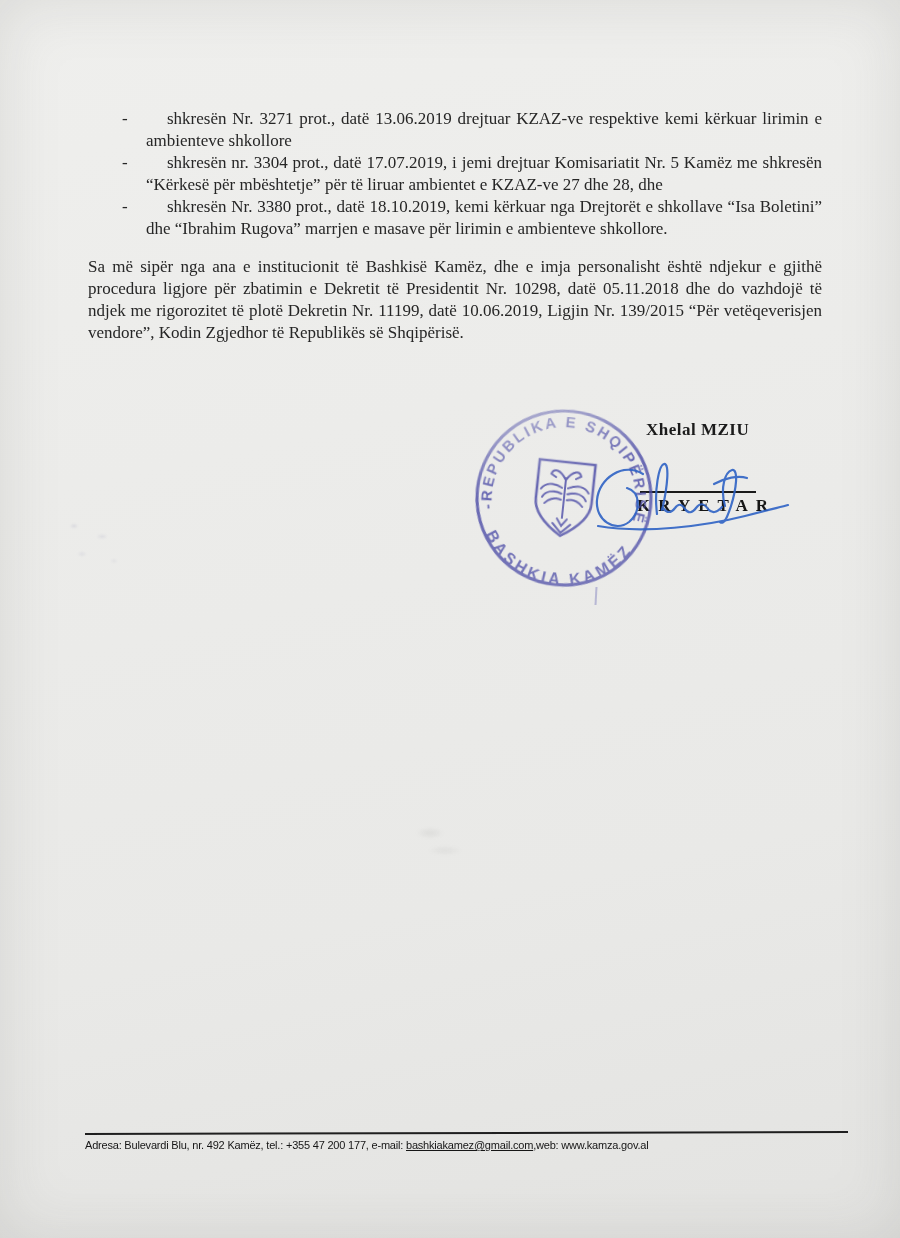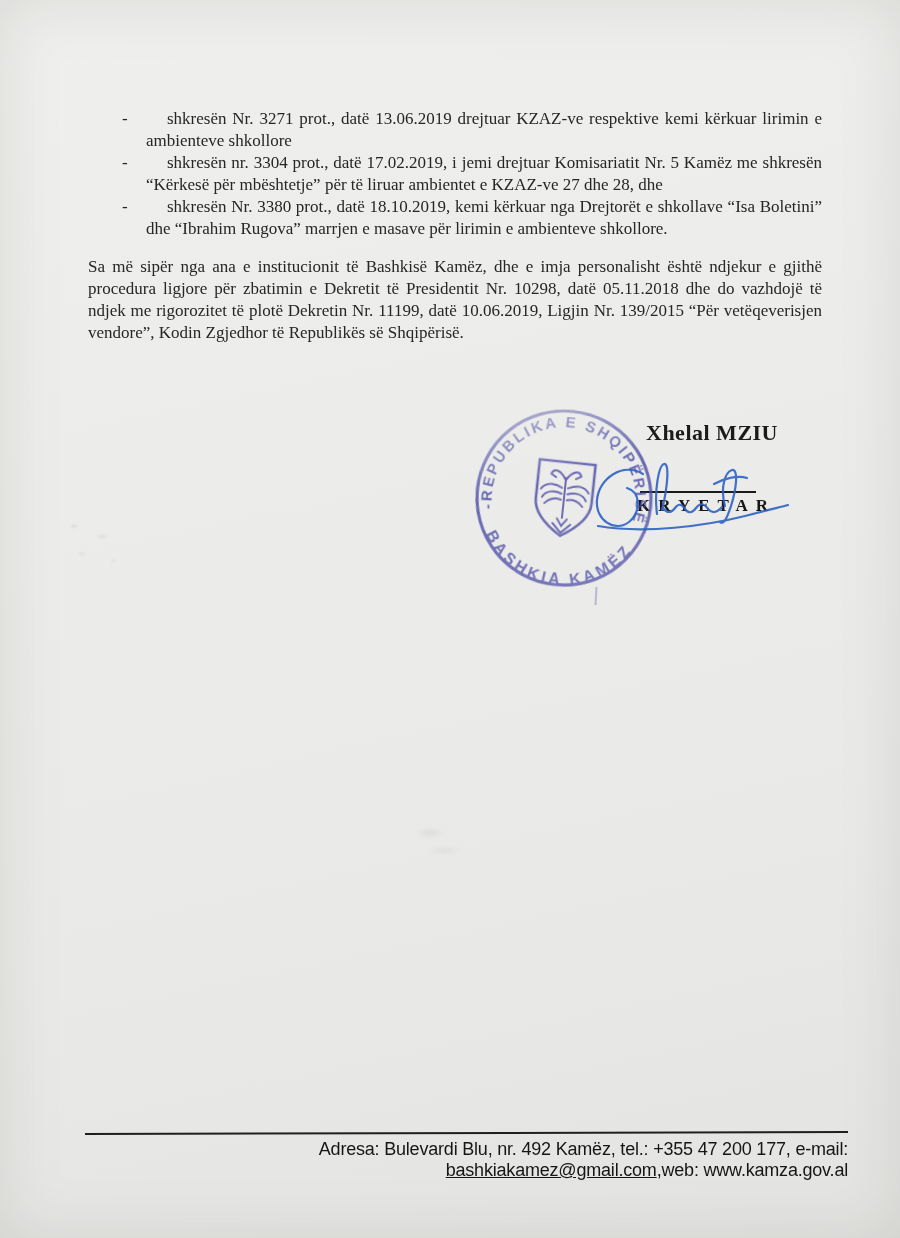--- a/index.html
+++ b/index.html
@@ -17,21 +17,21 @@
     position:absolute;left:88px;top:108px;width:734px;
     font-size:17px;line-height:22px;color:#262626;
   }
   ul.bullets{list-style:none;margin:0 0 0 30px;padding:0;}
   ul.bullets li{position:relative;padding-left:28px;text-align:justify;}
   ul.bullets .marker{position:absolute;left:4px;top:0;}
   p.para{margin:16px 0 0 0;text-align:justify;font-family:Liberation Serif, serif;}
   
   .signer-name{
     position:absolute;left:646px;top:420px;
-    font-weight:bold;font-size:22px;color:#1b1b1b;letter-spacing:0.5px;
+    font-weight:bold;font-size:17px;color:#1b1b1b;letter-spacing:0.5px;
   }
   .sig-line{
     position:absolute;left:640px;top:491px;width:116px;height:2px;
     background:#1a1a1a;
   }
   .signer-title{
     position:absolute;left:637px;top:496px;
     font-weight:bold;font-size:17px;letter-spacing:8px;color:#161616;
   }
   
@@ -71,41 +71,41 @@
       radial-gradient(24px 7px at 55% 65%,rgba(100,100,100,0.08),transparent 70%);
     filter:blur(1.5px);
   }
   
   .footer-rule{
     position:absolute;left:85px;top:1132px;width:763px;height:2px;
     background:#1f1f1f;transform:rotate(-0.15deg);
   }
   .footer-text{
     position:absolute;left:85px;top:1139px;width:763px;
-    text-align:right;
+    text-align:left;
     font-family:"Liberation Sans","DejaVu Sans",sans-serif;
-    font-size:18px;letter-spacing:-0.2px;color:#161616;
+    font-size:11px;letter-spacing:-0.2px;color:#161616;
   }
   .footer-text .email{text-decoration:underline;}
   .txt{white-space:pre-wrap;margin-left:21px;}
 </style>
 </head>
 <body>
 
 <div class="page">
 
   <div class="content">
     <ul class="bullets">
       <li>
         <span class="marker">-</span>
         <span class="txt">shkresën Nr. 3271 prot., datë 13.06.2019 drejtuar KZAZ-ve respektive kemi kërkuar lirimin e ambienteve shkollore</span>
       </li>
       <li>
         <span class="marker">-</span>
-        <span class="txt">shkresën nr. 3304 prot., datë 17.02.2019, i jemi drejtuar Komisariatit Nr. 5 Kamëz me shkresën “Kërkesë për mbështetje” për të liruar ambientet e KZAZ-ve 27 dhe 28, dhe</span>
+        <span class="txt">shkresën nr. 3304 prot., datë 17.07.2019, i jemi drejtuar Komisariatit Nr. 5 Kamëz me shkresën “Kërkesë për mbështetje” për të liruar ambientet e KZAZ-ve 27 dhe 28, dhe</span>
       </li>
       <li>
         <span class="marker">-</span>
         <span class="txt">shkresën Nr. 3380 prot., datë 18.10.2019, kemi kërkuar nga Drejtorët e shkollave “Isa Boletini” dhe “Ibrahim Rugova” marrjen e masave për lirimin e ambienteve shkollore.</span>
       </li>
     </ul>
     <p class="para">Sa më sipër nga ana e institucionit të Bashkisë Kamëz, dhe e imja personalisht është ndjekur e gjithë procedura ligjore për zbatimin e Dekretit të Presidentit Nr. 10298, datë 05.11.2018 dhe do vazhdojë të ndjek me rigorozitet të plotë Dekretin Nr. 11199, datë 10.06.2019, Ligjin Nr. 139/2015 “Për vetëqeverisjen vendore”, Kodin Zgjedhor të Republikës së Shqipërisë.</p>
   </div>
 
   <div class="smudge-left"></div>

